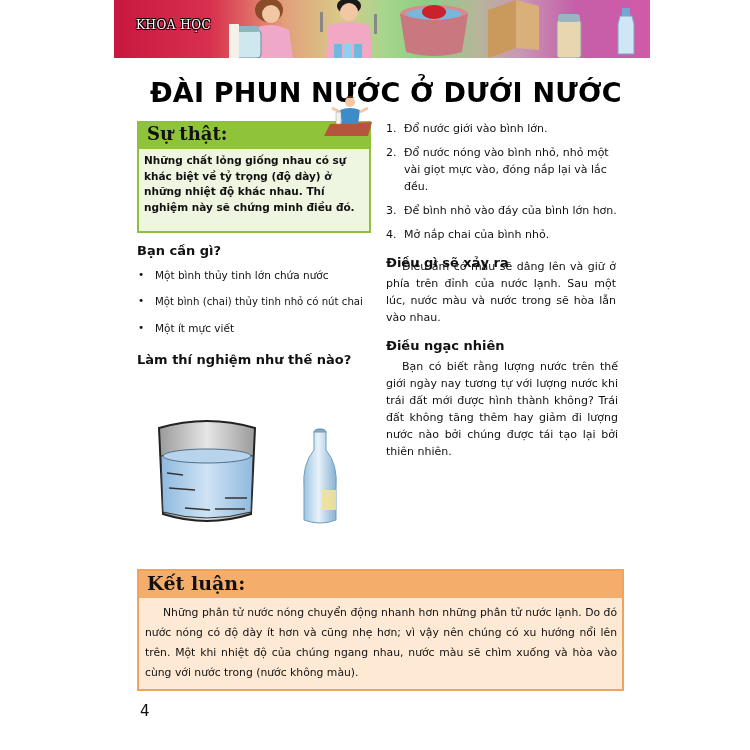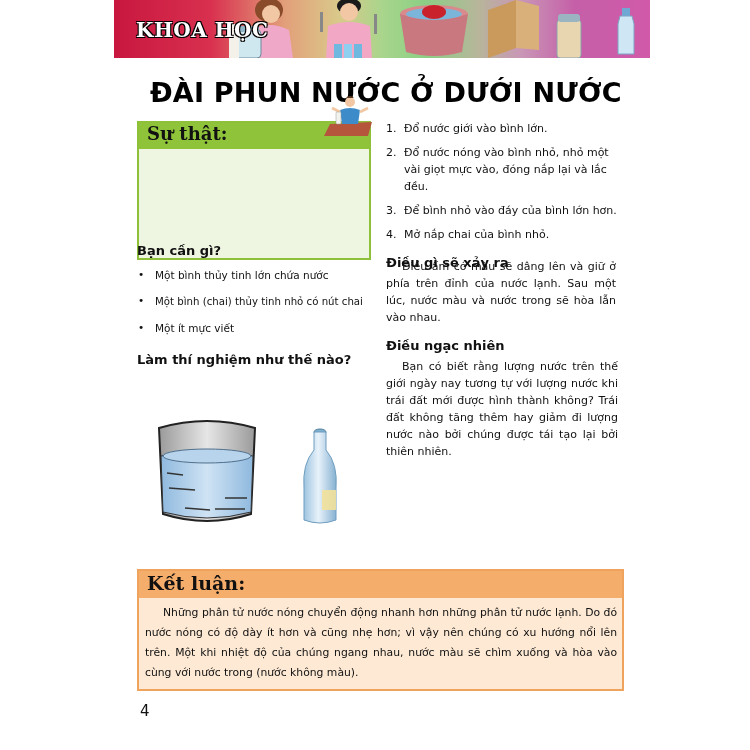--- a/index.html
+++ b/index.html
@@ -1,23 +1,23 @@
 <!DOCTYPE html>
 <html><head>
 <meta charset="utf-8">
 <style>
   html,body{margin:0;padding:0;background:#fff;}
   body{width:750px;height:750px;position:relative;overflow:hidden;font-family:"DejaVu Sans","Liberation Sans",sans-serif;color:#111;}
   .banner{position:absolute;left:114px;top:0;width:536px;height:58px;overflow:hidden;
     background:linear-gradient(90deg,#c8173f 0%,#d9304f 18%,#e2a07a 32%,#d9c98a 42%,#a9d58c 50%,#8bcf85 58%,#b7b59a 68%,#c996b6 76%,#c55fa8 86%,#d15aa9 100%);}
-  .banner-title{position:absolute;left:22px;top:18px;font-family:"DejaVu Serif","Liberation Serif",serif;font-weight:bold;font-size:20px;color:#fff;letter-spacing:0.5px;
+  .banner-title{position:absolute;left:22px;top:18px;font-family:"DejaVu Serif","Liberation Serif",serif;font-weight:normal;font-size:12px;color:#fff;letter-spacing:0.5px;
     text-shadow:1px 1px 0 #000,-1px -1px 0 #000,1px -1px 0 #000,-1px 1px 0 #000;}
   .ill{position:absolute;}
   .page-title{position:absolute;left:137px;top:64px;font-family:"DejaVu Sans","Liberation Sans",sans-serif;font-weight:bold;font-size:27px;letter-spacing:0.2px;color:#000;white-space:nowrap;}
-  .fact-box{position:absolute;left:137px;top:121px;width:234px;height:139px;border:2px solid #8fc03a;background:#eef5e1;box-sizing:border-box;text-decoration:underline;}
+  .fact-box{position:absolute;left:137px;top:121px;width:234px;height:112px;border:2px solid #8fc03a;background:#eef5e1;box-sizing:border-box;text-decoration:underline;}
   .fact-head{height:26px;background:#8fc33a;}
   .fact-head span{position:absolute;left:8px;top:0px;font-family:"DejaVu Serif","Liberation Serif",serif;font-weight:bold;font-size:18px;color:#111;}
   .fact-body{position:absolute;left:5px;top:30px;width:226px;font-size:10.5px;font-weight:bold;line-height:15.5px;color:#111;}
   .person{position:absolute;left:322px;top:96px;width:52px;height:40px;}
   .steps{position:absolute;left:386px;top:120px;width:240px;margin:0;padding:0;list-style:none;font-size:11px;line-height:17px;color:#111;}
   .steps li{position:relative;padding-left:18px;margin-bottom:7px;}
   .steps li .num{position:absolute;left:0;top:0;}
   h3{margin:0;}
   .sec-h{position:absolute;font-weight:bold;font-size:13px;color:#111;white-space:nowrap;}
   .bullets{position:absolute;left:138px;top:268px;width:240px;margin:0;padding:0;list-style:none;font-size:10.5px;line-height:14px;color:#111;}
@@ -72,20 +72,21 @@
   </svg>
   <span class="banner-title">KHOA HỌC</span>
 </div>
 
 <h1 class="page-title" style="margin:13px;">ĐÀI PHUN NƯỚC Ở DƯỚI NƯỚC</h1>
 
 <div class="fact-box">
   <div class="fact-head">
     <span>Sự thật:</span>
   </div>
+  <div class="fact-body">Những chất lỏng giống nhau có sự khác biệt về tỷ trọng (độ dày) ở những nhiệt độ khác nhau. Thí nghiệm này sẽ chứng minh điều đó.</div>
 </div>
 <svg class="person" viewBox="0 0 52 40">
   <path d="M8 28 L50 26 L46 40 L2 40 Z" fill="#b5563c"></path>
   <circle cx="28" cy="6" r="5" fill="#f2c7a3"></circle>
   <path d="M24 2 Q28 -2 32 2" fill="#5a3b22"></path>
   <path d="M18 14 Q28 10 38 14 L36 28 L20 28 Z" fill="#3d8cc9"></path>
   <path d="M18 16 L10 12" stroke="#f2c7a3" stroke-width="3"></path>
   <path d="M38 16 L46 12" stroke="#f2c7a3" stroke-width="3"></path>
   <rect x="14" y="16" width="5" height="12" rx="1" fill="#f3f3ee" stroke="#999" stroke-width="0.5"></rect>
 </svg>

